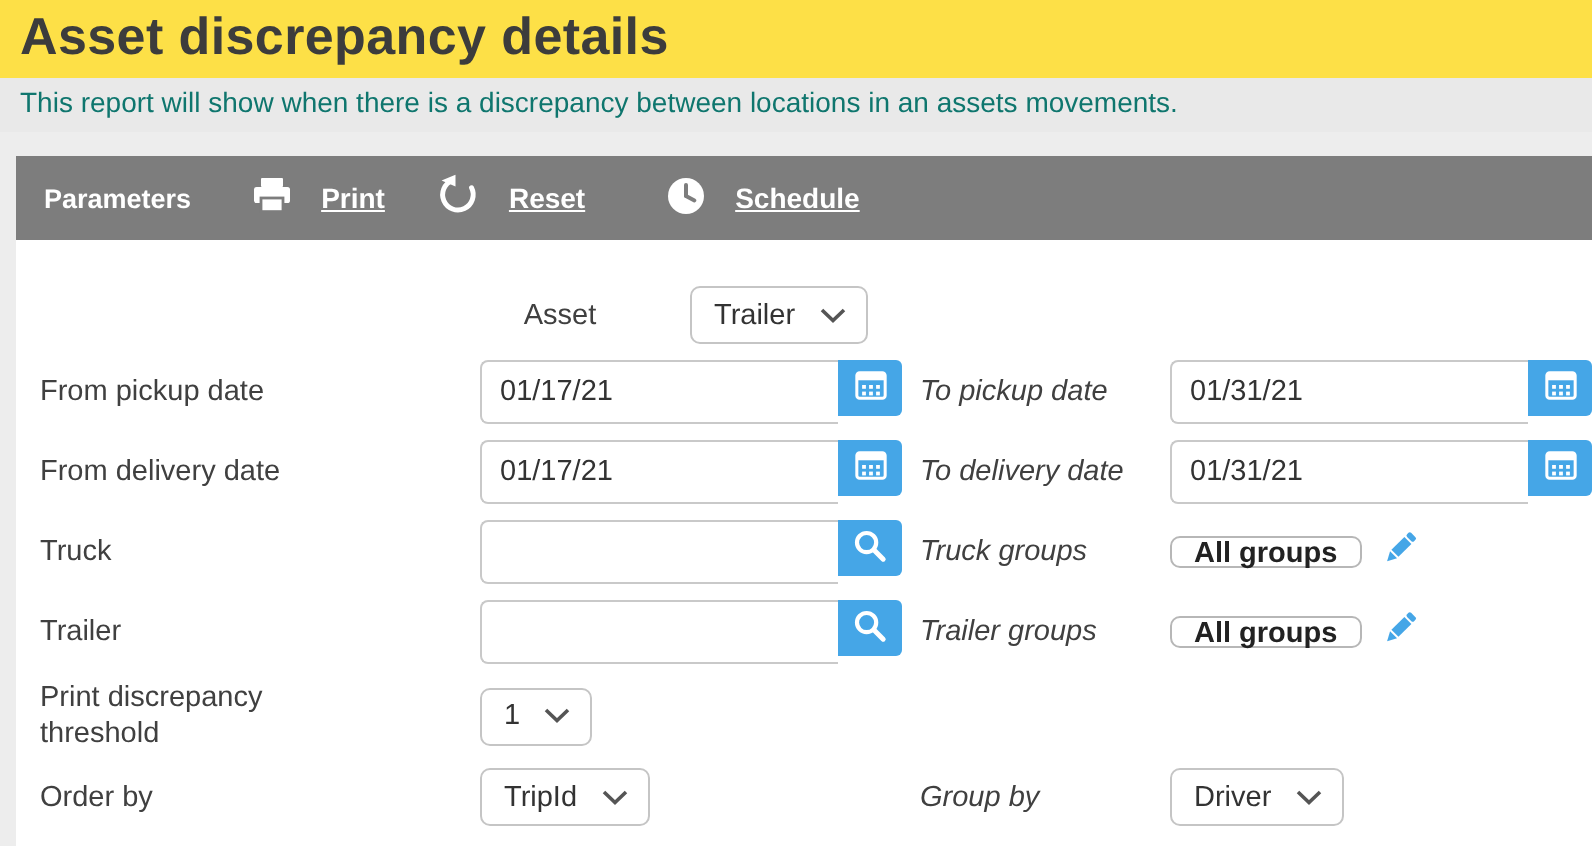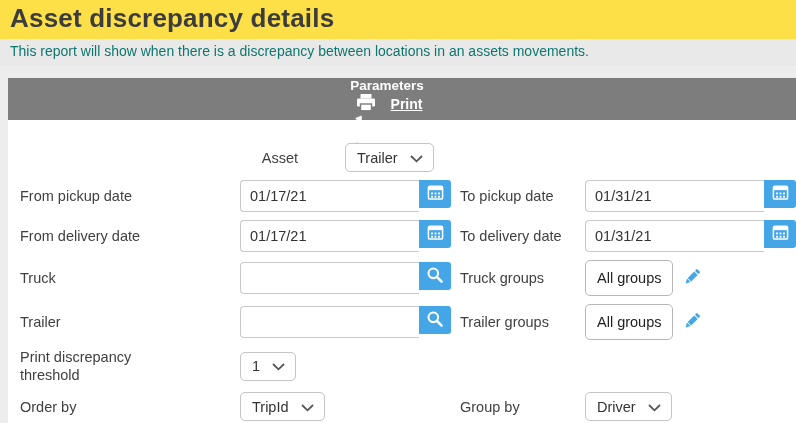--- a/index.html
+++ b/index.html
@@ -28,38 +28,37 @@
     border-bottom:1px solid #e2e2e2;
   }
   
   .toolbar {
     margin-top:12px;
     background:#7d7d7d;
     height:42px;
     display:flex; align-items:center;
     padding:0 14px;
     color:#fff;
-    flex-direction:column;
   }
   .tb-params { font-weight:700; font-size:13.5px; margin-right:30px; }
   .tb-item {
     display:flex; align-items:center; gap:15px;
     margin-right:26px; cursor:pointer; background:none; border:none; color:#fff;
     font-family:inherit;
   }
   .tb-item .lbl-link {
     font-weight:700; font-size:14px; text-decoration:underline; color:#fff;
   }
   .tb-sched { margin-left:14px; }
   
   .form { padding-top:23px; }
   .row { display:flex; align-items:center; margin-bottom:8px; min-height:28px; }
   .lbl  { width:232px; padding-left:12px; font-size:14.5px; color:#404040; line-height:1.25; }
   .ctrl { width:220px; display:flex; align-items:center; }
-  .lbl2 { width:125px; font-size:14.5px; color:#404040; }
+  .lbl2 { width:125px; font-size:14.5px; color:#404040;font-style:italic; }
   .ctrl2{ flex:1; display:flex; align-items:center; }
   .narrow { display:inline-block; max-width:145px; }
   
   .row-asset .lbl-asset { margin-left:207px; width:130px; font-size:14.5px; color:#404040;text-align:center; }
   
   .field { display:flex; }
   .field input {
     width:179px; height:32px;
     border:1px solid #c9c9c9; border-right:none;
     border-radius:4px 0 0 4px;
@@ -73,23 +72,23 @@
   }
   
   .dropdown {
     display:inline-flex; align-items:center; gap:12px;
     height:29px; padding:0 10px 0 11px;
     background:#fff; border:1px solid #c5c5c5; border-radius:5px;
     font-size:14.5px; color:#333; cursor:pointer;
   }
   
   .grp-btn {
-    height:36px; padding:0 11px;
+    height:16px; padding:0 11px;
     background:#fff; border:1px solid #b7b7b7; border-radius:5px;
-    font-weight:400; font-size:14.5px; color:#222;
+    font-weight:700; font-size:14.5px; color:#222;
     font-family:inherit; cursor:pointer;
   }
   .pencil { margin-left:9px; cursor:pointer; display:flex; align-items:center; }
 </style>
 </head>
 <body>
 
 <div class="hdr-title">Asset discrepancy details</div>
 <div class="hdr-sub">This report will show when there is a discrepancy between locations in an assets movements.</div>
 

